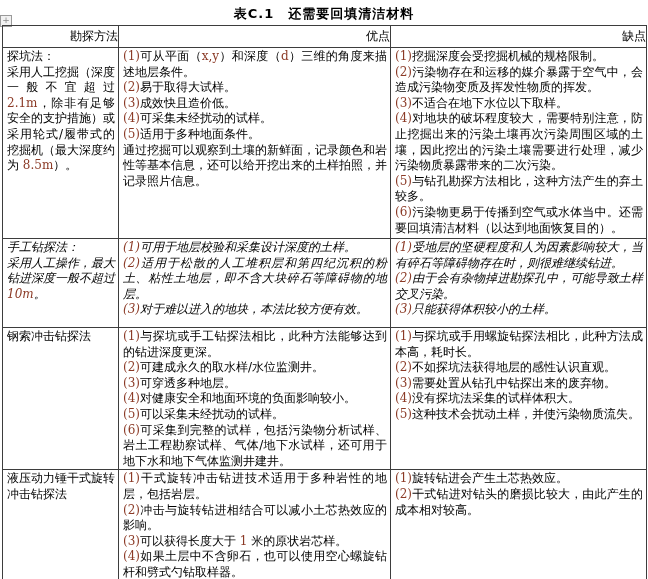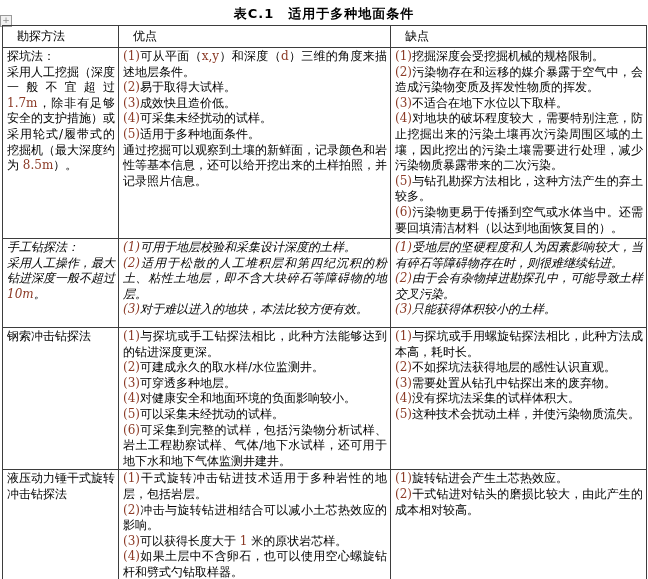--- a/index.html
+++ b/index.html
@@ -57,64 +57,64 @@
     border: 1px solid #3d3d3d;
     vertical-align: top;
     padding: 1px 3px 0 4px;
     font-size: 12px;
     line-height: 15.6px;
     color: #000000;
     font-weight: normal;
     overflow: hidden;
   }
   table.main th {
-    text-align: left;
+    text-align: right;
     vertical-align: middle;
-    padding: 1px 14px;
+    padding: 1px 0;
     height: 19px;
   }
   tr.r1 td { height: 189px; }
   tr.r2 td { height: 87px; font-style: italic; }
   tr.r3 td { height: 139px; }
   tr.r4 td { height: 111px; }
   .cell-text {
     white-space: pre-line;
     text-align: justify;
   }
   .lat {
     color: #8b3a26;
     font-family: "DejaVu Serif", "Liberation Serif", serif;
   }
 </style>
 </head>
 <body>
 
 <div class="page">
 
-  <div class="doc-title">表C.1　适用于多种地面条件</div>
+  <div class="doc-title">表C.1　还需要回填清洁材料</div>
 
   <div class="table-handle">+</div>
 
   <table class="main">
     <colgroup>
       <col class="c1">
         <col class="c2">
         <col class="c3">
     </colgroup>
     <thead>
       <tr>
         <th>勘探方法</th>
         <th>优点</th>
         <th>缺点</th>
       </tr>
     </thead>
     <tbody>
       <tr class="r1">
         <td class="cell-text">探坑法：
-采用人工挖掘（深度一般不宜超过 <span class="lat">1.7m</span>，除非有足够安全的支护措施）或采用轮式/履带式的挖掘机（最大深度约为 <span class="lat">8.5m</span>）。</td>
+采用人工挖掘（深度一般不宜超过 <span class="lat">2.1m</span>，除非有足够安全的支护措施）或采用轮式/履带式的挖掘机（最大深度约为 <span class="lat">8.5m</span>）。</td>
         <td class="cell-text"><span class="lat">(1)</span>可从平面（<span class="lat">x,y</span>）和深度（<span class="lat">d</span>）三维的角度来描述地层条件。
 <span class="lat">(2)</span>易于取得大试样。
 <span class="lat">(3)</span>成效快且造价低。
 <span class="lat">(4)</span>可采集未经扰动的试样。
 <span class="lat">(5)</span>适用于多种地面条件。
 通过挖掘可以观察到土壤的新鲜面，记录颜色和岩性等基本信息，还可以给开挖出来的土样拍照，并记录照片信息。</td>
         <td class="cell-text"><span class="lat">(1)</span>挖掘深度会受挖掘机械的规格限制。
 <span class="lat">(2)</span>污染物存在和运移的媒介暴露于空气中，会造成污染物变质及挥发性物质的挥发。
 <span class="lat">(3)</span>不适合在地下水位以下取样。
 <span class="lat">(4)</span>对地块的破坏程度较大，需要特别注意，防止挖掘出来的污染土壤再次污染周围区域的土壤，因此挖出的污染土壤需要进行处理，减少污染物质暴露带来的二次污染。

